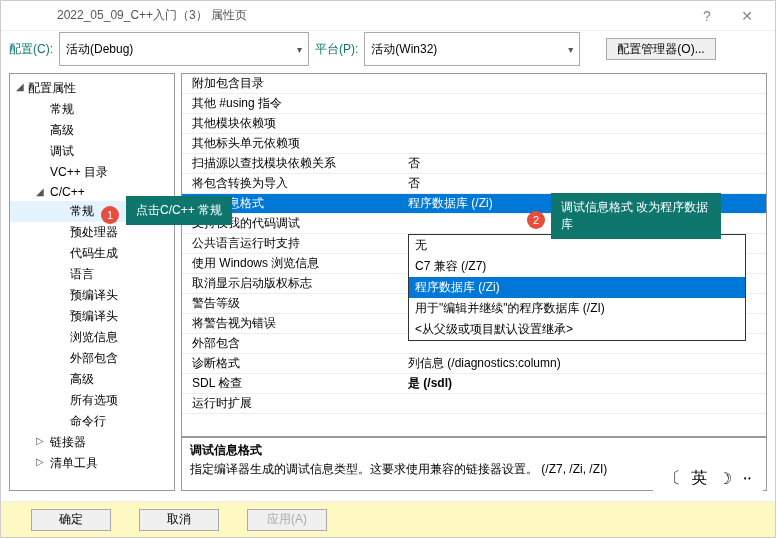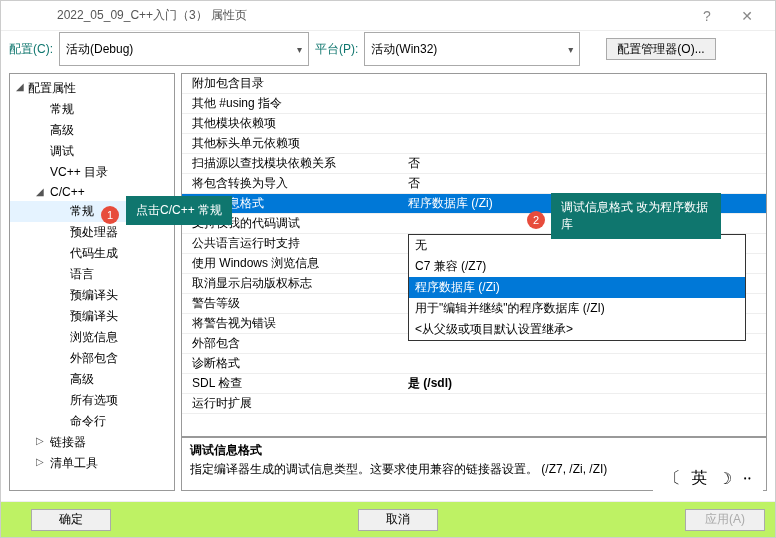--- a/index.html
+++ b/index.html
@@ -38,21 +38,21 @@
 .prop-row.sel { background: #0078d7; color: #fff; }
 
 .dropdown { position: absolute; left: 226px; top: 160px; width: 338px; background: #fff; border: 1px solid #333; z-index: 10; }
 .dropdown .opt { padding: 2px 6px; }
 .dropdown .opt.sel { background: #0078d7; color: #fff; }
 
 .desc { border: 1px solid #999; height: 54px; padding: 4px 8px; }
 .desc .dt { font-weight: bold; }
 .desc .dc { margin-top: 2px; }
 
-.footer { position: absolute; bottom: 0; left: 0; right: 0; height: 36px; display: flex; justify-content: space-between; align-items: center; padding: 0 10px; gap: 8px; background: #bef264; border-top: 1px solid #eee; }
+.footer { position: absolute; bottom: 0; left: 0; right: 0; height: 36px; display: flex; justify-content: flex-start; align-items: center; padding: 0 10px; gap: 8px; background: #fef9c3; border-top: 1px solid #eee; }
 .footer .btn { width: 80px; justify-content: center; }
 .footer .btn.disabled { color: #aaa; }
 
 .ime { position: absolute; right: 12px; bottom: 42px; height: 34px; width: 110px; background: #fff; display: flex; align-items: center; justify-content: space-around; font-size: 16px; padding: 0 6px; z-index: 5;}
 .ime span {font-size: 16px;}
 
 .callout { position: absolute; background: #0f766e; color: #fff; padding: 6px 10px; z-index: 20; font-size: 13px; display: flex; align-items: center; gap: 6px; }
 .badge { width: 18px; height: 18px; border-radius: 50%; background: #e74c3c; color: #fff; display: inline-flex; align-items: center; justify-content: center; font-size: 11px; position: absolute; }
 #badge1 { left: 100px; top: 205px; z-index: 21; }
 #callout1 { left: 125px; top: 195px; }
@@ -167,20 +167,21 @@
           <div class="prop-row">
             <div class="pname">将警告视为错误</div>
             <div class="pval">否 (/WX-)</div>
           </div>
           <div class="prop-row">
             <div class="pname">外部包含</div>
             <div class="pval"></div>
           </div>
           <div class="prop-row">
             <div class="pname">诊断格式</div>
+            <div class="pval">列信息 (/diagnostics:column)</div>
           </div>
           <div class="prop-row bold">
             <div class="pname">SDL 检查</div>
             <div class="pval">是 (/sdl)</div>
           </div>
           <div class="prop-row">
             <div class="pname">运行时扩展</div>
             <div class="pval"></div>
           </div>
         </div>

